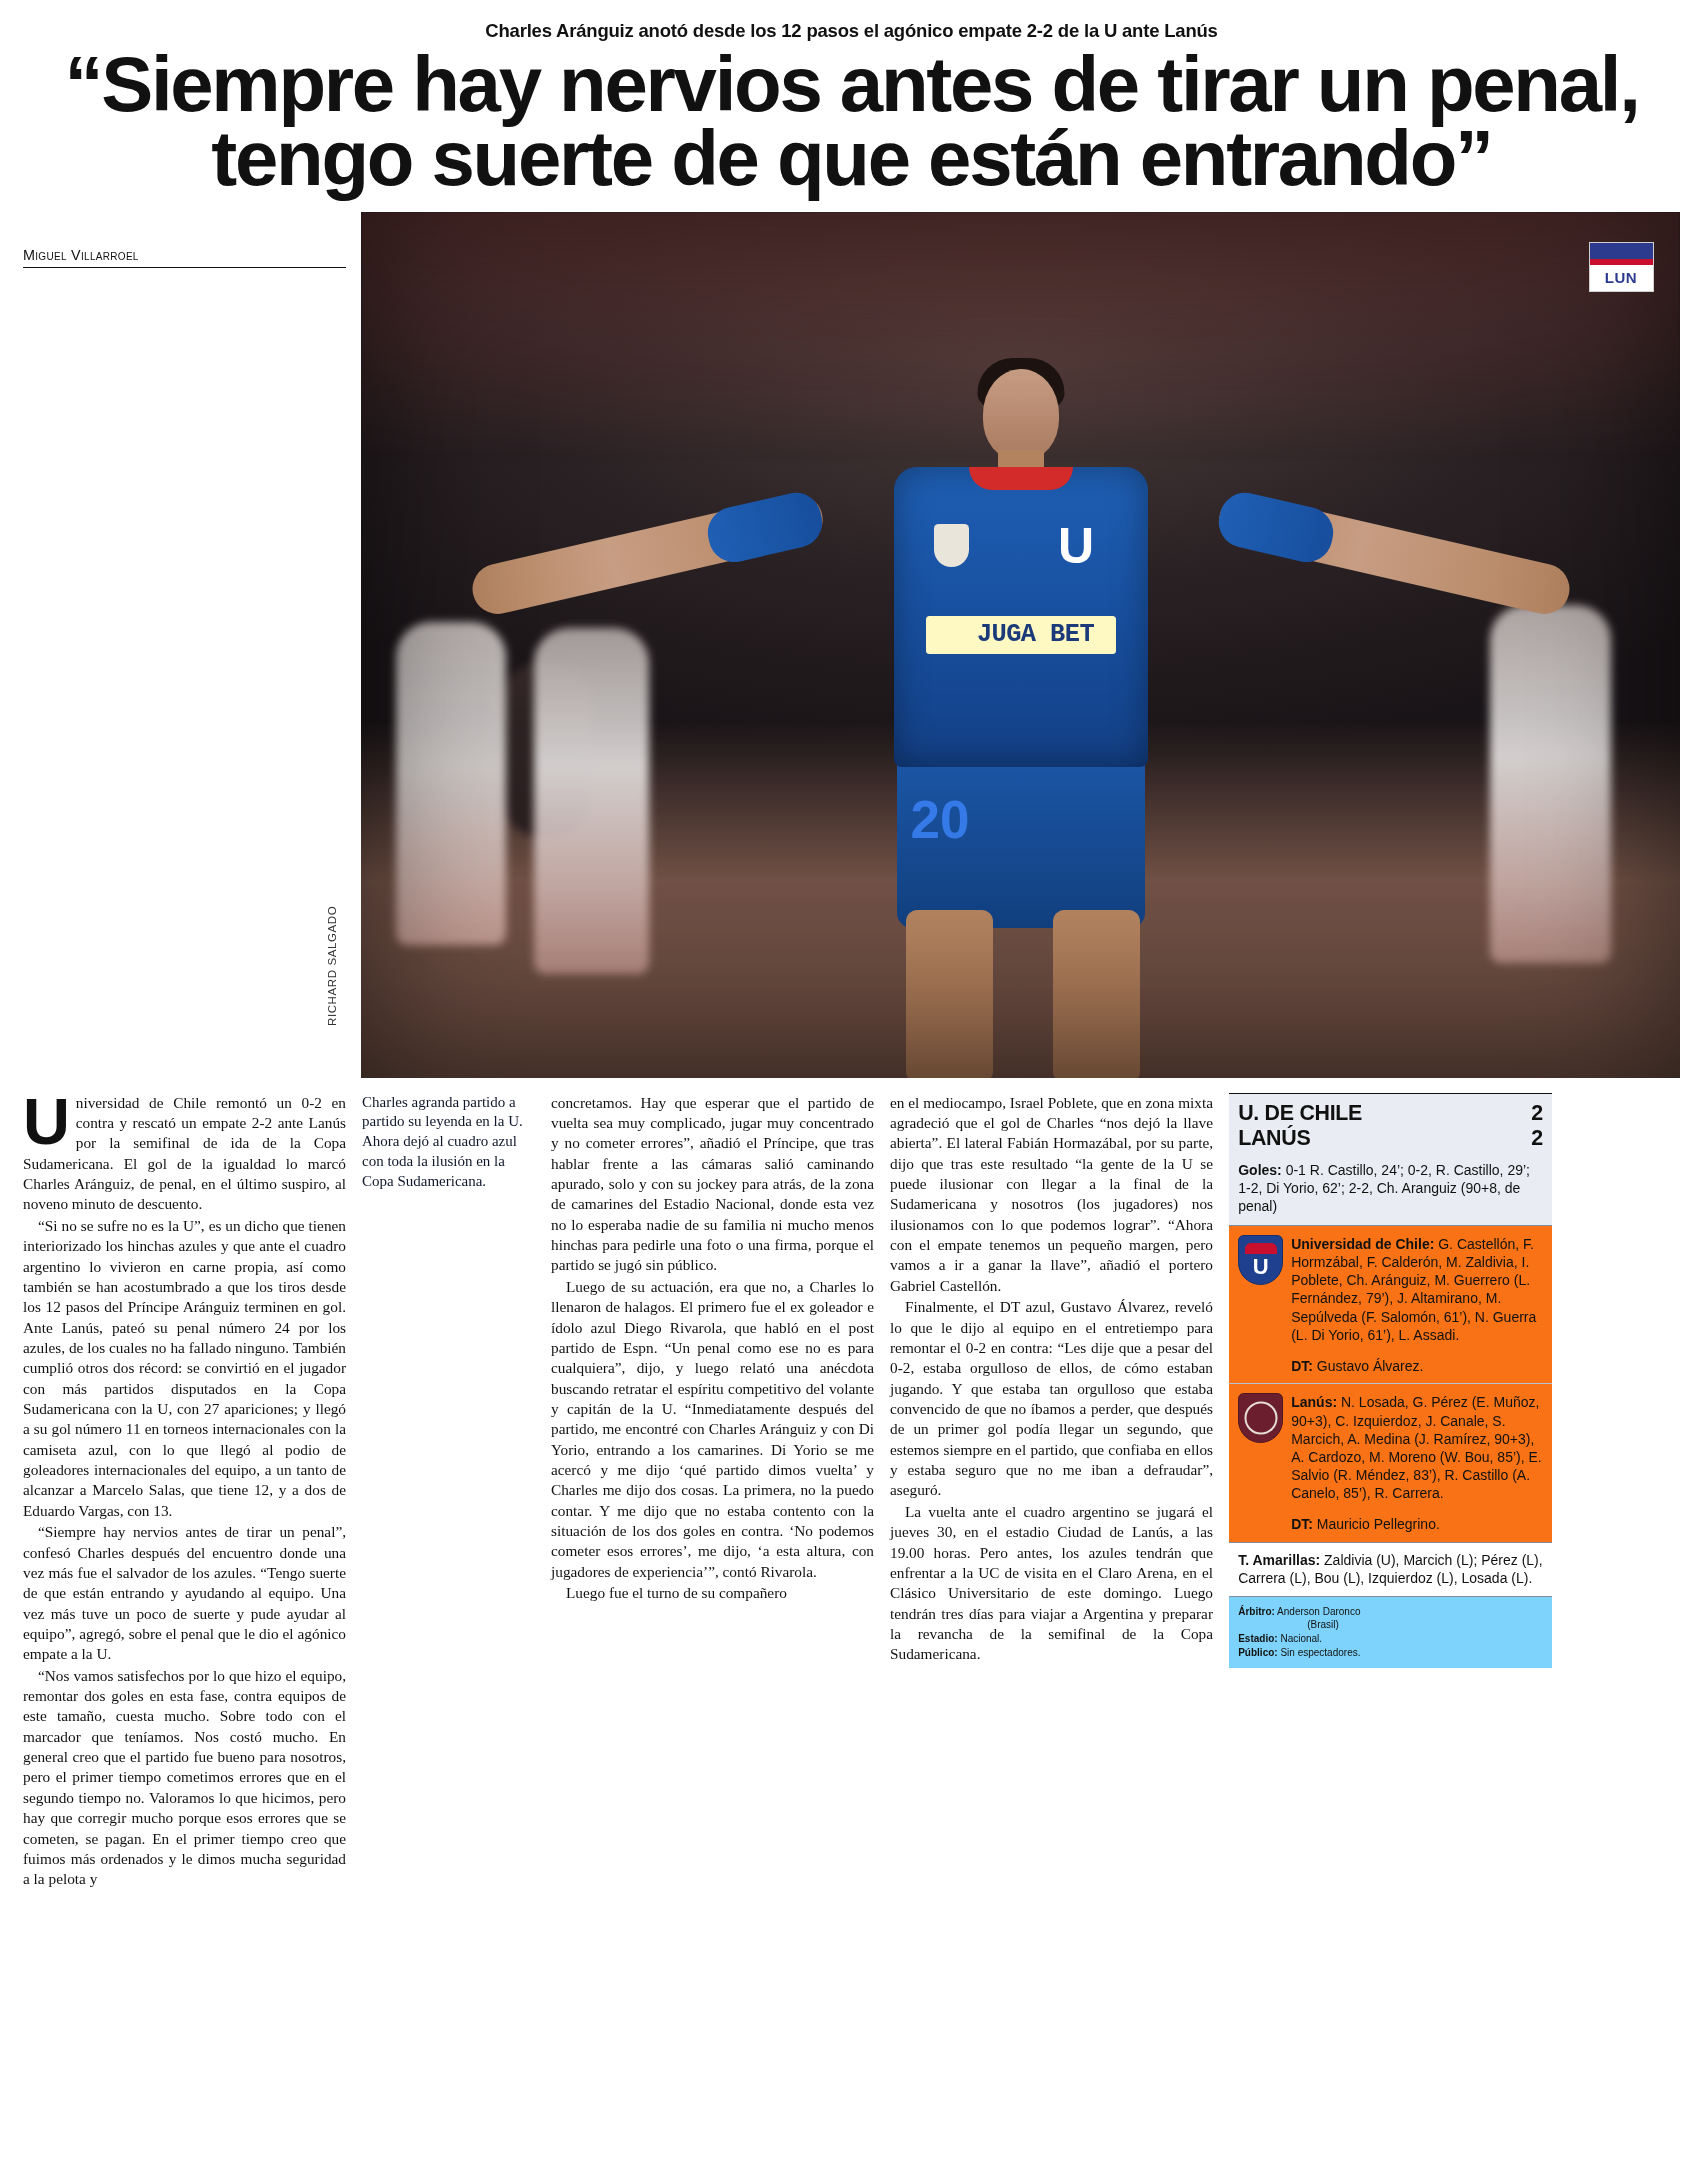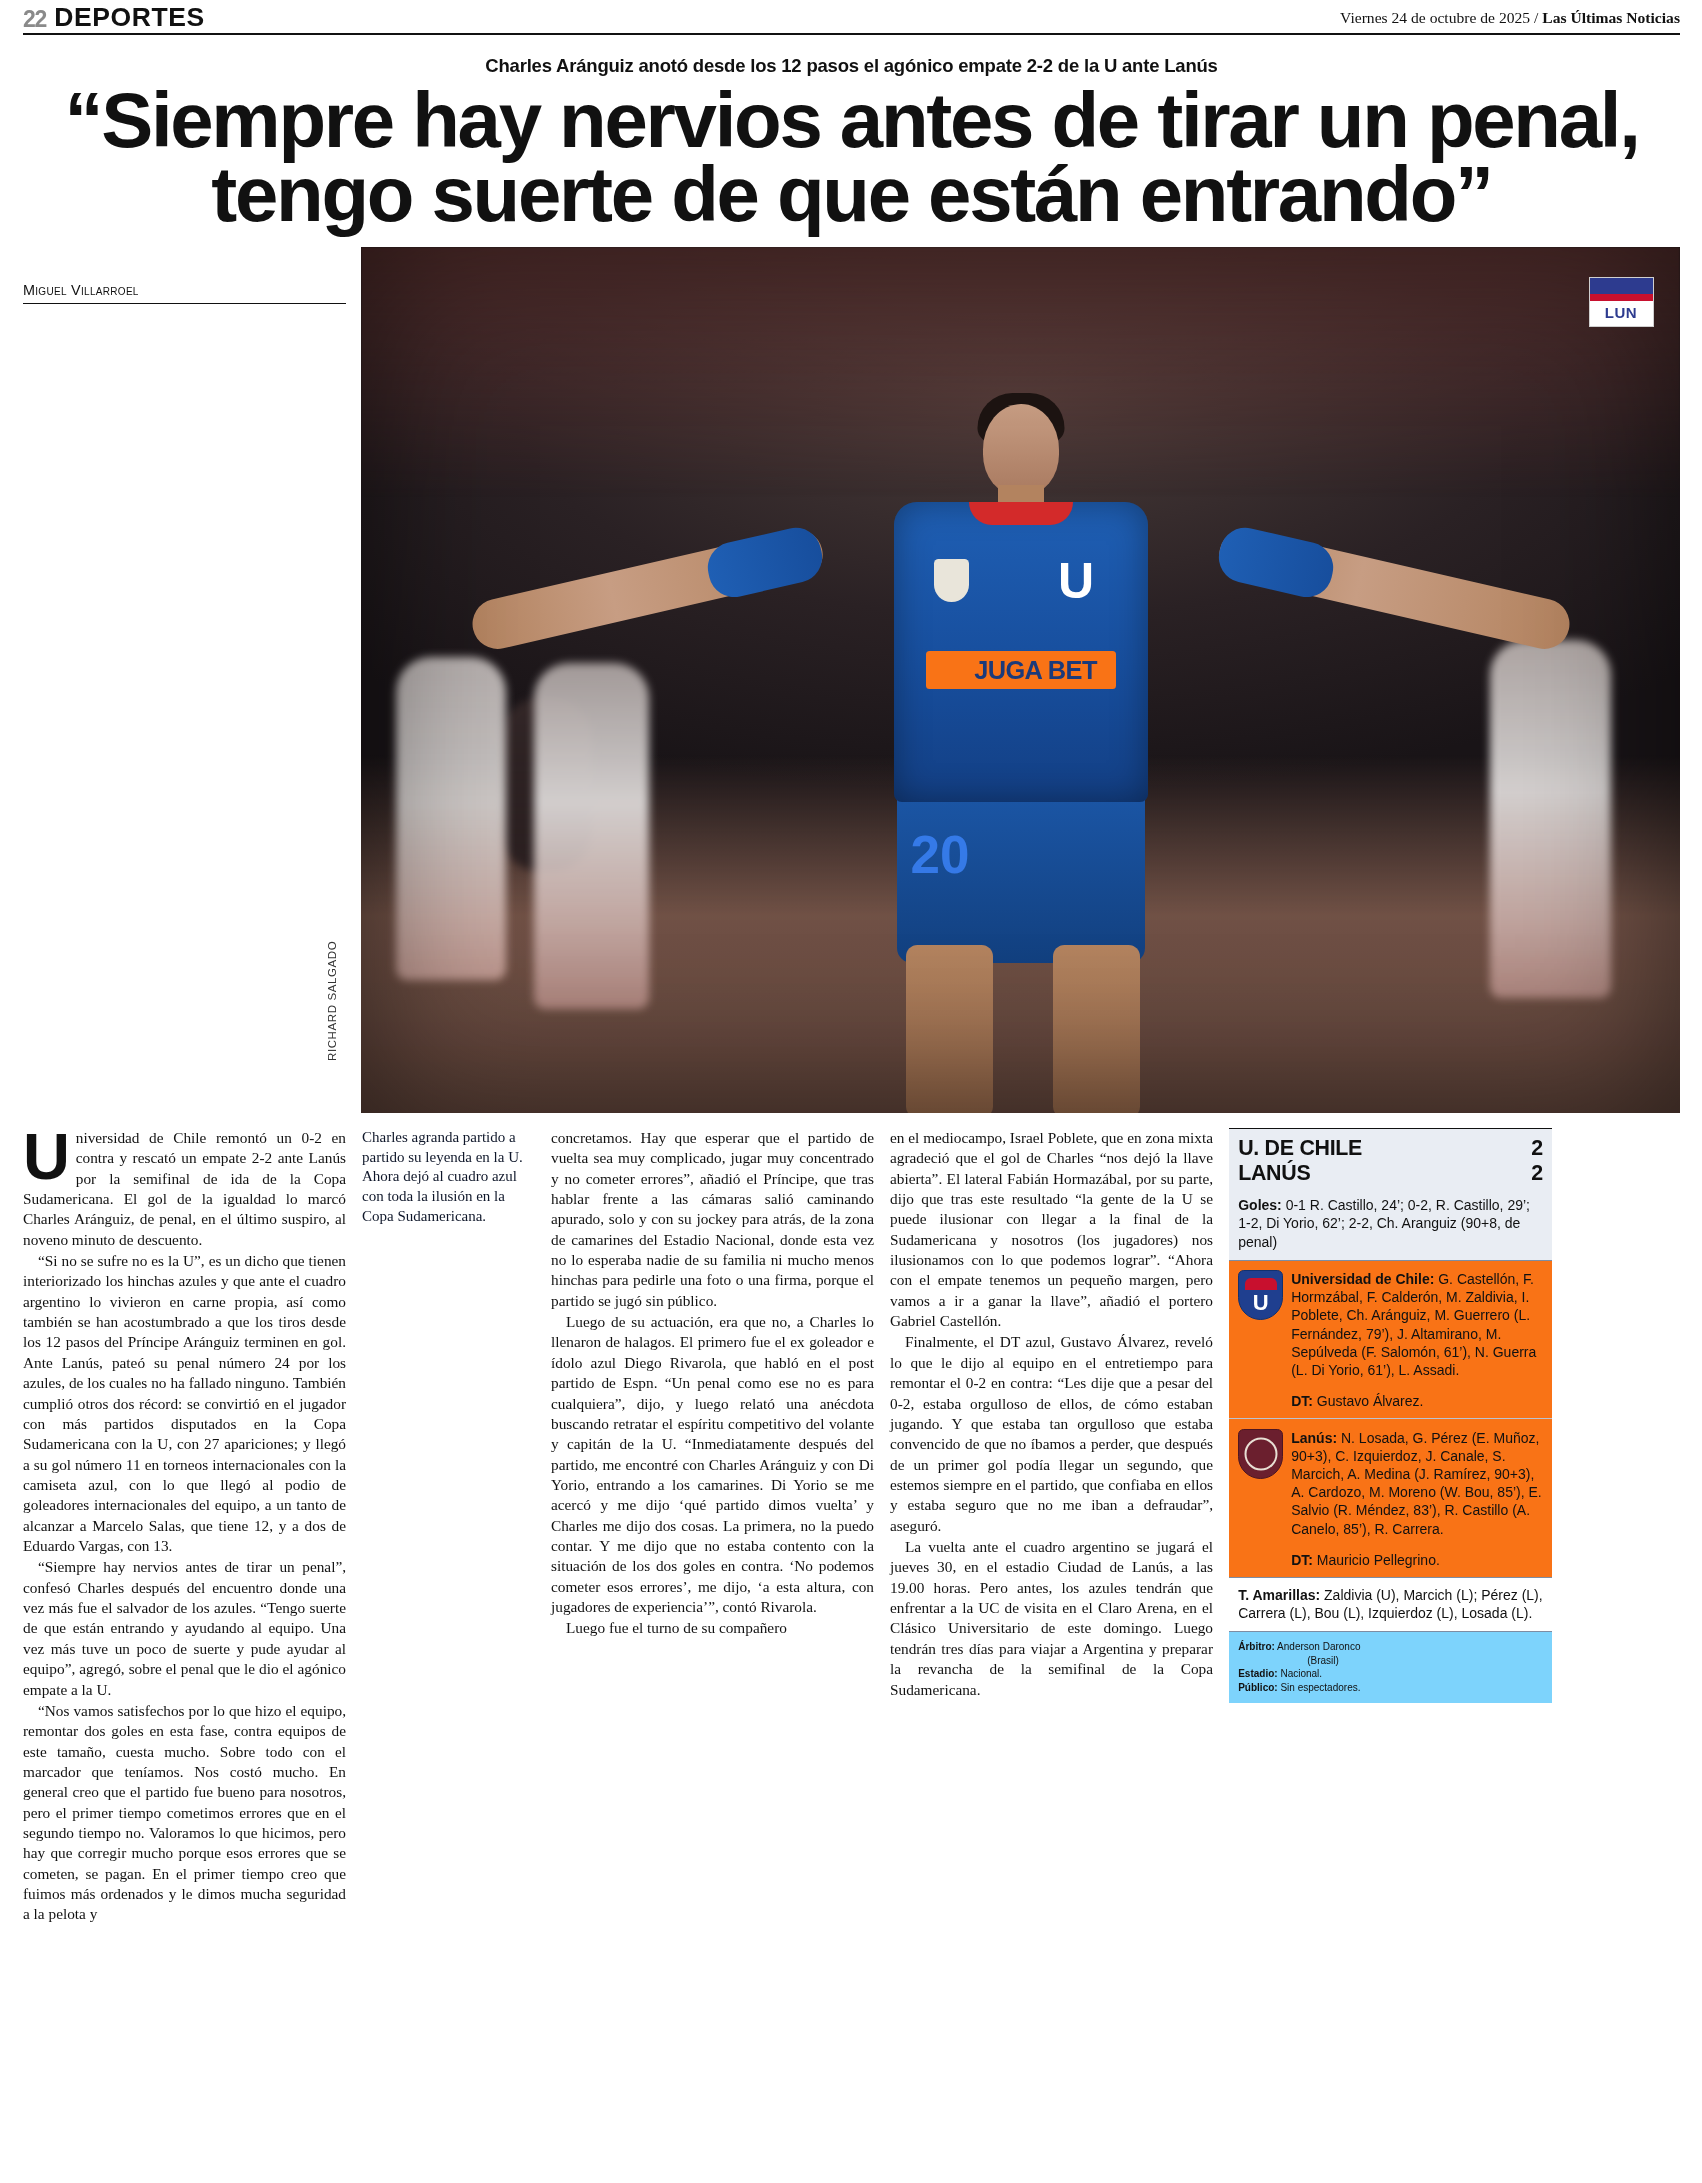--- a/index.html
+++ b/index.html
@@ -148,21 +148,21 @@
   .player .hair { position:absolute; left: 50%; transform: translateX(-50%); top: 42px; width: 87px; height: 50px;
     background: #1d1412; border-radius: 40px 40px 17.3px 17.3px; }
   .player .neck { position:absolute; left:50%; transform:translateX(-50%); top: 134px; width: 46px; height: 29px; background:#b3835f; }
   .player .torso { position:absolute; left: 50%; transform: translateX(-50%); top: 151px; width: 254px; height: 300px;
     background: linear-gradient(180deg,#1f5fb4 0%, #174e9d 55%, #133f84 100%);
     border-radius: 23px 23px 8px 8px;
     box-shadow: inset 0 0 35px rgba(0,0,0,.35); }
   .player .collar { position:absolute; left:50%; transform:translateX(-50%); top: 151px; width: 104px; height: 23px;
     background:#d32a2a; border-radius: 0 0 23px 23px; }
   .player .sponsor { position:absolute; left:50%; transform:translateX(-50%); top: 300px; width: 190px; height: 38px;
-    background:#f97316; border-radius:3.5px; color:#1b3a7a; font-family:Liberation Sans, sans-serif; font-weight:bold;
+    background:#fef9c3; border-radius:3.5px; color:#1b3a7a; font-family:Liberation Mono, monospace; font-weight:bold;
     font-size:25.4px; line-height:38px; text-align:center; letter-spacing:-0.6px;padding-left:30px; }
   .player .crest { position:absolute; left: 50%; margin-left: -87px; top: 208px; width: 35px; height: 43px;
     background:#e9e5da; border-radius: 4.6px 4.6px 17.3px 17.3px; }
   .player .badge-u { position:absolute; left: 50%; margin-left: 29px; top: 203px; width: 53px; height: 55px;
     color:#fff; font-family:"Liberation Sans",sans-serif; font-weight:bold; font-size:50px; line-height:55px; text-align:center; }
   .player .armL, .player .armR { position:absolute; top: 173px; height: 50px; width: 358px;
     background: linear-gradient(90deg,#b3835f, #c79d83 40%, #b3835f); border-radius: 25.4px; }
   .player .armL { left: -225px; transform: rotate(-13deg); transform-origin: right center; }
   .player .armR { right: -225px; transform: rotate(13deg); transform-origin: left center; }
   .player .sleeveL, .player .sleeveR { position:absolute; top: 171px; width: 115px; height: 55px;
@@ -303,29 +303,20 @@
     border-top: 1.7px solid #7e8da3; background: #7dd3fc;
   }
   .refs-block b { font-weight: bold; }
   .refs-block .indent { display:block; padding-left: 69px; }
 </style>
 </head>
 <body>
 
 <div class="page">
 
-  <div class="masthead">
-    <div class="masthead-left">
-      <span class="page-number">22</span>
-      <span class="section-name">DEPORTES</span>
-    </div>
-    <div class="masthead-right">
-      <span>Viernes 24 de octubre de 2025</span><span> / </span><span class="paper">Las Últimas Noticias</span>
-    </div>
-  </div>
 
   <div class="kicker">Charles Aránguiz anotó desde los 12 pasos el agónico empate 2-2 de la U ante Lanús</div>
   <h1 class="headline">“Siempre hay nervios antes de tirar un penal, tengo suerte de que están entrando”</h1>
 
   <div class="upper">
 
     <div class="lead-col">
       <div class="byline">
         <span class="small-caps">Miguel Villarroel</span>
       </div>

